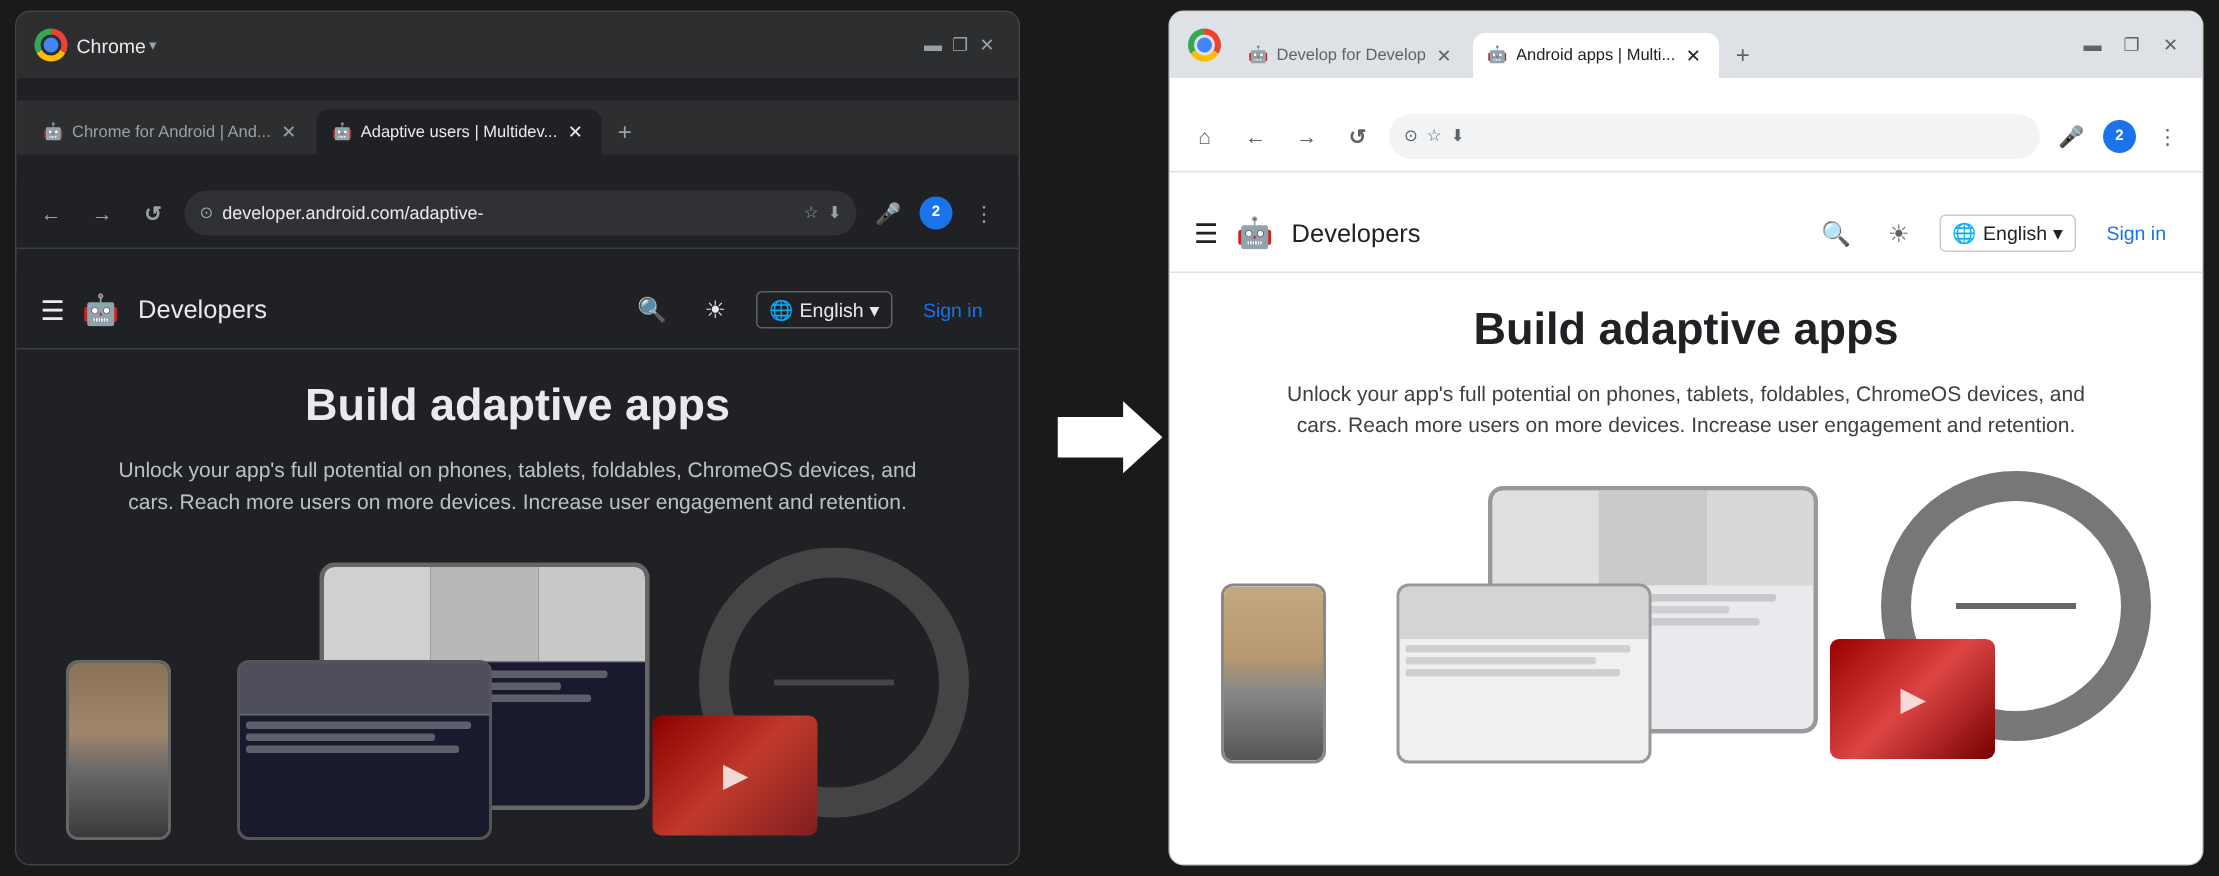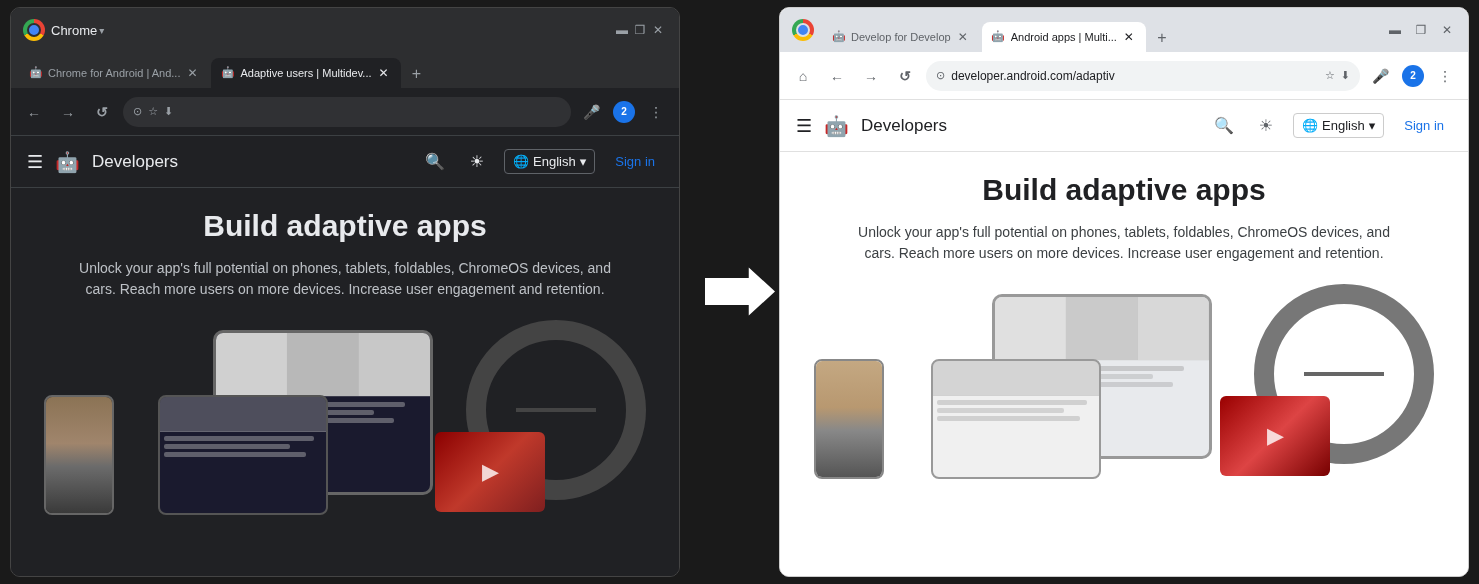--- a/index.html
+++ b/index.html
@@ -42,20 +42,21 @@
       width: 70px;
       height: 55px;
     }
 
     
     .browser-window {
       border-radius: 10px;
       overflow: hidden;
       display: flex;
       flex-direction: column;
+      gap: 15px;
     }
 
     
     .browser-window.dark {
       background: #202124;
       width: 670px;
       height: 570px;
       margin-left: 10px;
       border: 1px solid #444;
     }
@@ -667,20 +668,21 @@
       </div>
       <div class="tab-add">+</div>
     </div>
 
     <div class="address-bar">
       <div class="nav-btn">←</div>
       <div class="nav-btn">→</div>
       <div class="nav-btn">↺</div>
       <div class="url-bar">
         <span class="url-icon">⊙</span>
+        <span class="url-text">developer.android.com/adaptive-</span>
         <span class="url-icon">☆</span>
         <span class="url-icon">⬇</span>
       </div>
       <div class="toolbar-btn">🎤</div>
       <div class="profile-btn">2</div>
       <div class="toolbar-btn">⋮</div>
     </div>
 
     <div class="site-content">
       <div class="site-nav">
@@ -774,21 +776,20 @@
       <div class="window-btn light" style="color:#5f6368;">✕</div>
     </div>
 
     <div class="address-bar light">
       <div class="nav-btn light" style="color:#5f6368;">⌂</div>
       <div class="nav-btn light" style="color:#5f6368;">←</div>
       <div class="nav-btn light" style="color:#5f6368;">→</div>
       <div class="nav-btn light" style="color:#5f6368;">↺</div>
       <div class="url-bar light">
         <span class="url-icon light" style="color:#5f6368;">⊙</span>
-        <span class="url-text light" style="color:#202124;">developer.android.com/adaptiv</span>
         <span class="url-icon light" style="color:#5f6368;">☆</span>
         <span class="url-icon light" style="color:#5f6368;">⬇</span>
       </div>
       <div class="toolbar-btn light" style="color:#5f6368;">🎤</div>
       <div class="profile-btn">2</div>
       <div class="toolbar-btn light" style="color:#5f6368;">⋮</div>
     </div>
 
     <div class="site-content light">
       <div class="site-nav light">

